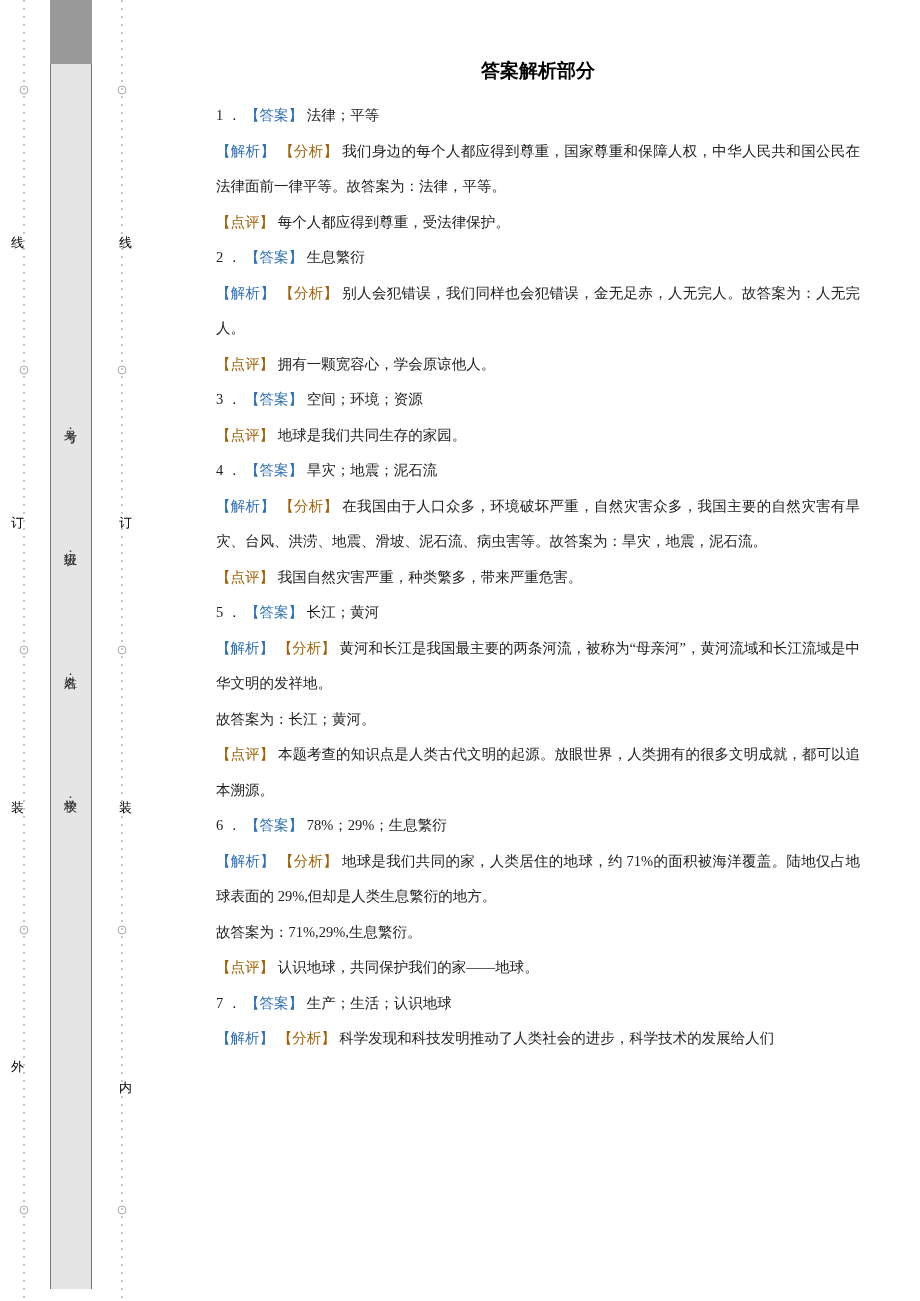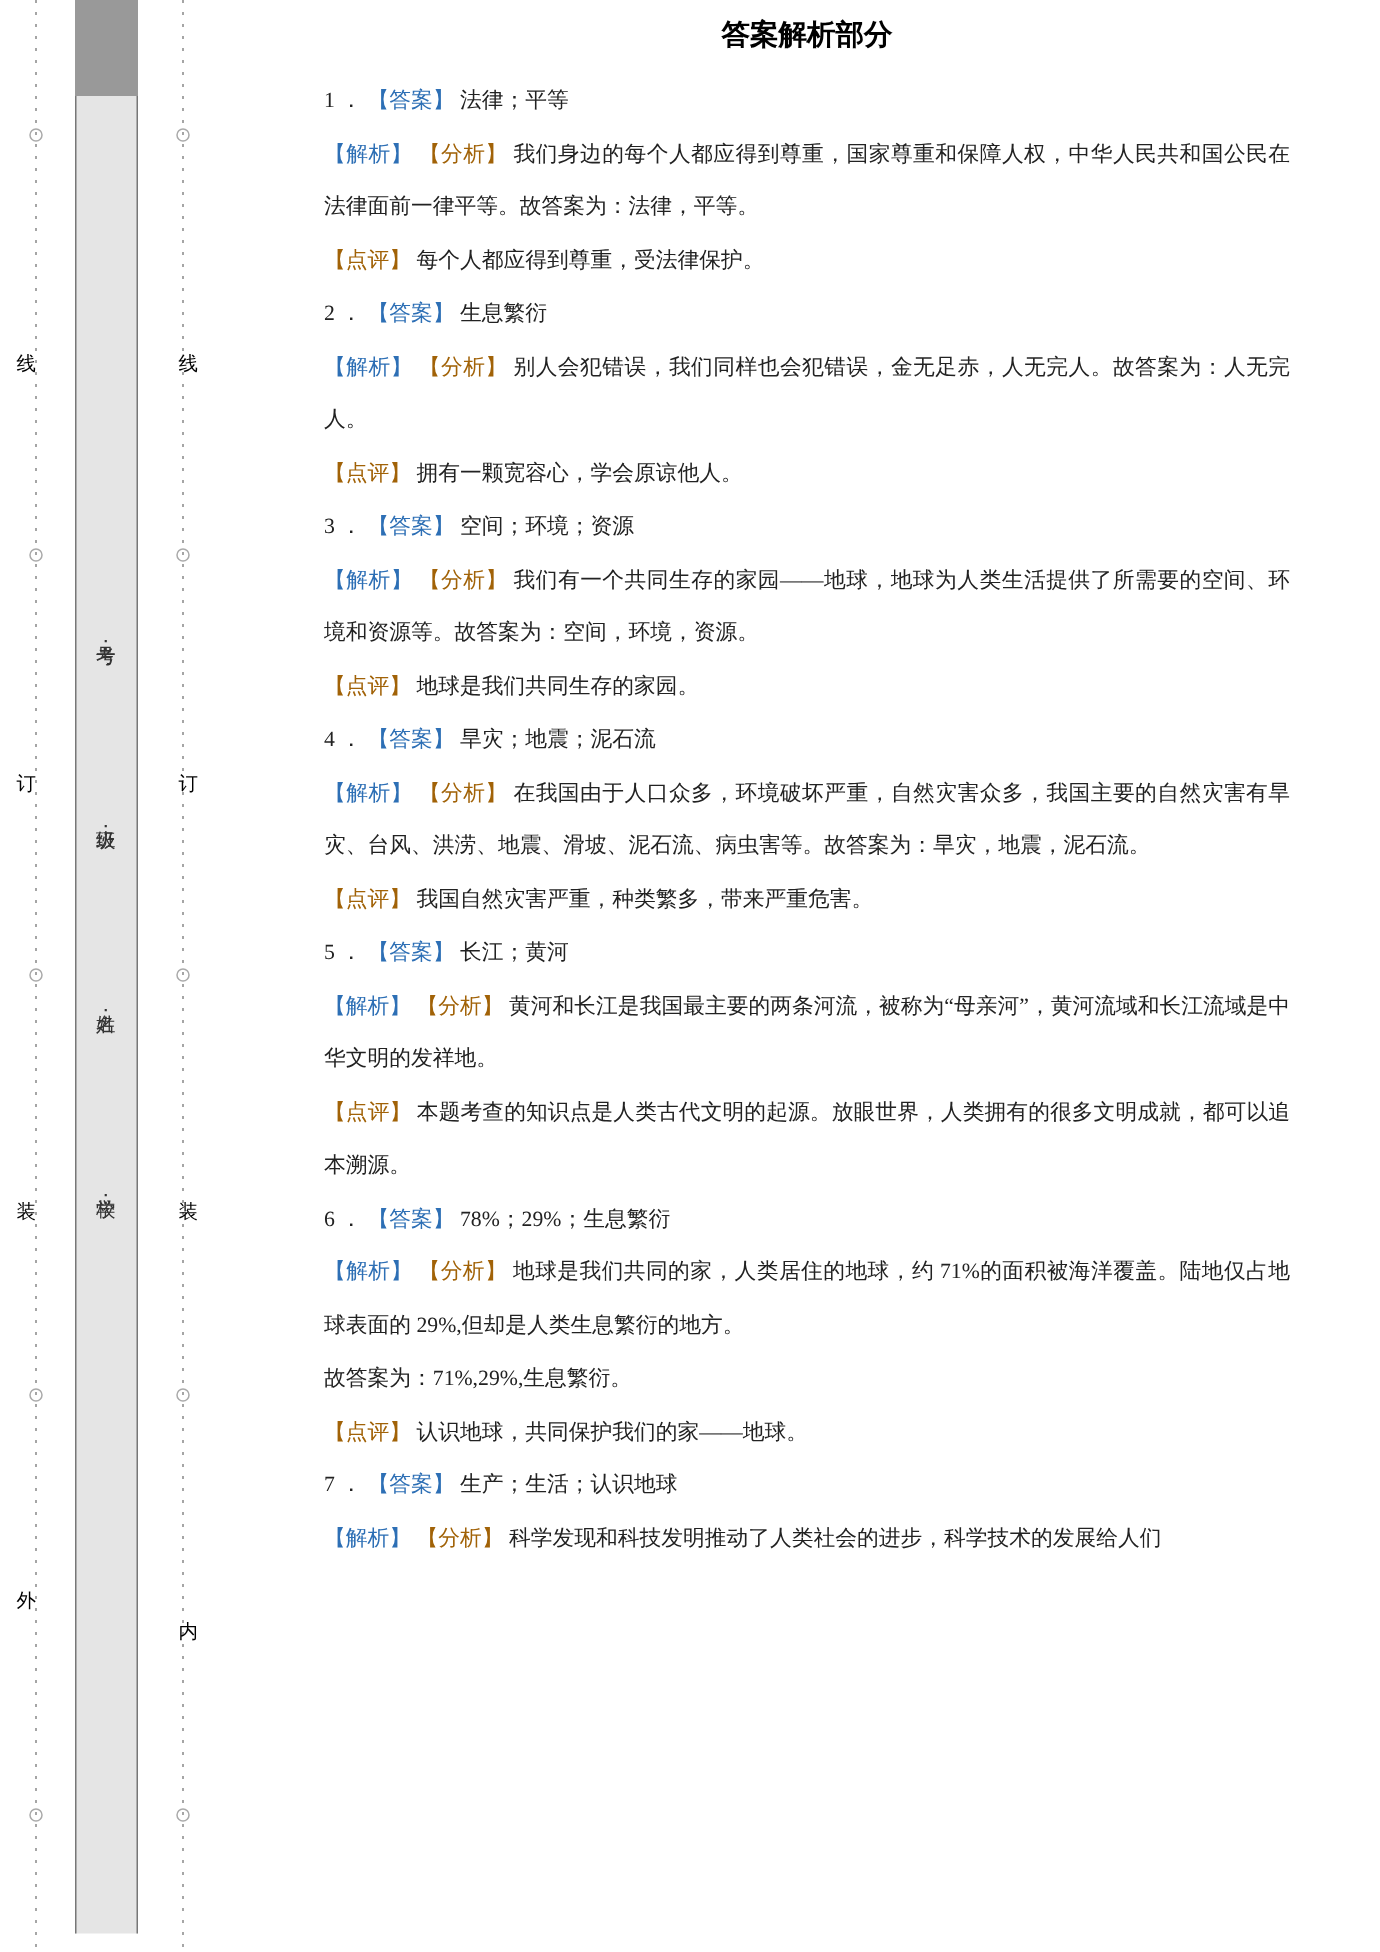--- a/index.html
+++ b/index.html
@@ -8,21 +8,21 @@
 
   
   .strip { width:24px; height:1301px; position:relative; }
   .strip svg { position:absolute; inset:0; width:100%; height:100%; }
   .grey-block { position:absolute; left:50px; top:0; width:42px; height:64px; background:#999; }
   .grey-rule { position:absolute; left:50px; top:64px; width:42px; height:1225px; background:#e5e5e5; border-left:1px solid #777; border-right:1px solid #777; }
   .form-labels { position:absolute; left:55px; width:30px; display:flex; flex-direction:column; align-items:center; gap:110px; }
   .form-labels span { writing-mode:vertical-rl; font-size:13px; color:#333; }
 
   
-  .content { flex:1; padding:10px 60px 40px 180px; }
+  .content { flex:1; padding:10px 60px 40px 180px;margin-top:48px; }
   h1 { text-align:center; font-size:19px; font-weight:bold; margin-bottom:14px; font-family:"SimHei","黑体",sans-serif; }
   .item { font-size:14.5px; line-height:2.45; color:#222; }
   .item p { text-align:justify; }
   .num { display:inline; }
   .tag-ans, .tag-jx { color:#2d6fb5; }
   .tag-other { color:#a16207; }
 </style>
 </head>
 <body>
 
@@ -108,25 +108,20 @@
       </p>
     </div>
 
     <div class="item">
       <p>
         <span class="num">3 ．</span>
         <span class="tag-ans">【答案】</span>
         <span>空间；环境；资源</span>
       </p>
       <p>
-        <span class="tag-jx">【解析】</span>
-        <span class="tag-other">【分析】</span>
-        <span>我们有一个共同生存的家园——地球，地球为人类生活提供了所需要的空间、环境和资源等。故答案为：空间，环境，资源。</span>
-      </p>
-      <p>
         <span class="tag-other">【点评】</span>
         <span>地球是我们共同生存的家园。</span>
       </p>
     </div>
 
     <div class="item">
       <p>
         <span class="num">4 ．</span>
         <span class="tag-ans">【答案】</span>
         <span>旱灾；地震；泥石流</span>
@@ -146,20 +141,21 @@
       <p>
         <span class="num">5 ．</span>
         <span class="tag-ans">【答案】</span>
         <span>长江；黄河</span>
       </p>
       <p>
         <span class="tag-jx">【解析】</span>
         <span class="tag-other">【分析】</span>
         <span>黄河和长江是我国最主要的两条河流，被称为“母亲河”，黄河流域和长江流域是中华文明的发祥地。</span>
       </p>
+      <p><span>故答案为：长江；黄河。</span></p>
       <p>
         <span class="tag-other">【点评】</span>
         <span>本题考查的知识点是人类古代文明的起源。放眼世界，人类拥有的很多文明成就，都可以追本溯源。</span>
       </p>
     </div>
 
     <div class="item">
       <p>
         <span class="num">6 ．</span>
         <span class="tag-ans">【答案】</span>

